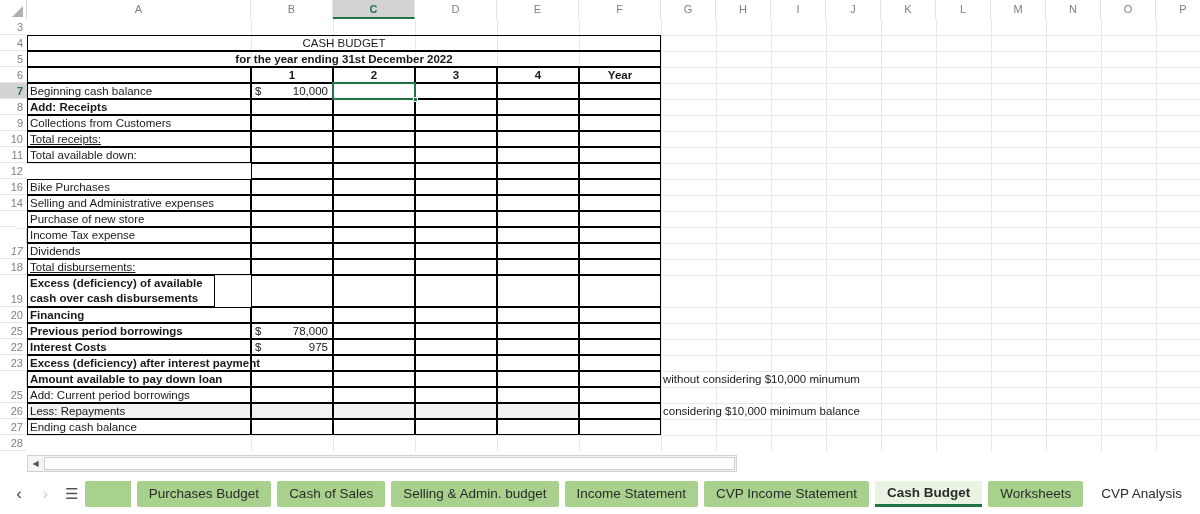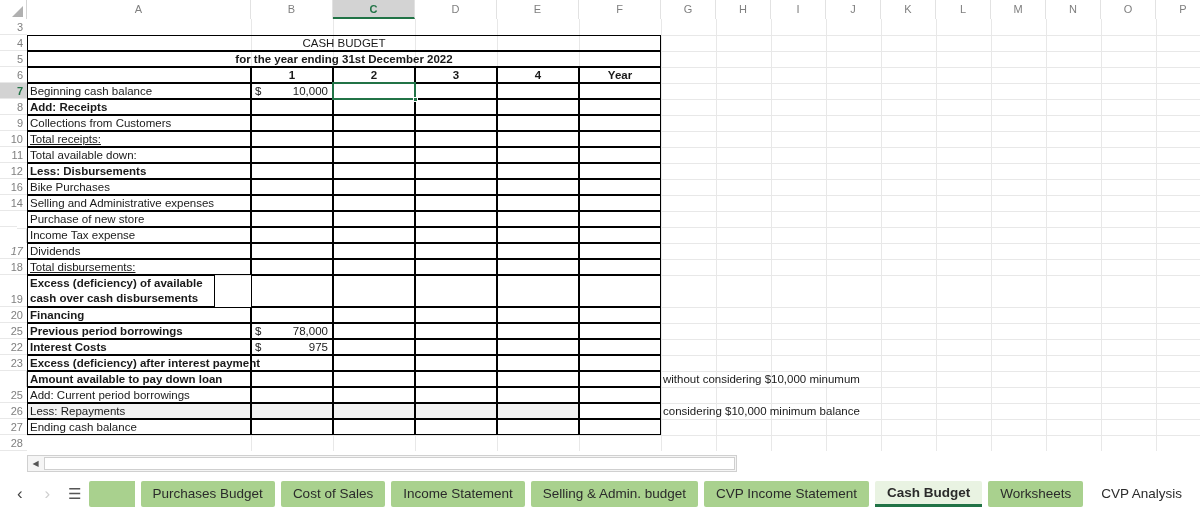--- a/index.html
+++ b/index.html
@@ -323,21 +323,20 @@
       <div class="cell tb" style="left: 306px; top: 112px; width: 82px; height: 16px;"></div>
       <div class="cell tb" style="left: 388px; top: 112px; width: 82px; height: 16px;"></div>
       <div class="cell tb" style="left: 470px; top: 112px; width: 82px; height: 16px;"></div>
       <div class="cell tb" style="left: 552px; top: 112px; width: 82px; height: 16px;"></div>
       <div class="cell tb" style="left: 0px; top: 128px; width: 224px; height: 16px;">Total available down:</div>
       <div class="cell tb" style="left: 224px; top: 128px; width: 82px; height: 16px;"></div>
       <div class="cell tb" style="left: 306px; top: 128px; width: 82px; height: 16px;"></div>
       <div class="cell tb" style="left: 388px; top: 128px; width: 82px; height: 16px;"></div>
       <div class="cell tb" style="left: 470px; top: 128px; width: 82px; height: 16px;"></div>
       <div class="cell tb" style="left: 552px; top: 128px; width: 82px; height: 16px;"></div>
-      <div class="cell tb b" style="left: 0px; top: 144px; width: 224px; height: 16px;">Less: Disbursements</div>
       <div class="cell tb" style="left: 224px; top: 144px; width: 82px; height: 16px;"></div>
       <div class="cell tb" style="left: 306px; top: 144px; width: 82px; height: 16px;"></div>
       <div class="cell tb" style="left: 388px; top: 144px; width: 82px; height: 16px;"></div>
       <div class="cell tb" style="left: 470px; top: 144px; width: 82px; height: 16px;"></div>
       <div class="cell tb" style="left: 552px; top: 144px; width: 82px; height: 16px;"></div>
       <div class="cell tb" style="left: 0px; top: 160px; width: 224px; height: 16px;">Bike Purchases</div>
       <div class="cell tb" style="left: 224px; top: 160px; width: 82px; height: 16px;"></div>
       <div class="cell tb" style="left: 306px; top: 160px; width: 82px; height: 16px;"></div>
       <div class="cell tb" style="left: 388px; top: 160px; width: 82px; height: 16px;"></div>
       <div class="cell tb" style="left: 470px; top: 160px; width: 82px; height: 16px;"></div>
@@ -451,23 +450,23 @@
 
   <div id="tabbar">
     <div class="navbtn">‹</div>
     <div class="navbtn dis">›</div>
     <div class="navbtn ham">☰</div>
     <div id="tabs-host" style="display:flex; align-items:center;">
         <div id="tabclip">
           <div class="tab">get</div>
         </div>
         <div class="tab">Purchases Budget</div>
-        <div class="tab">Cost of Sales</div>
+        <div class="tab">Cash of Sales</div>
+        <div class="tab">Selling &amp; Admin. budget</div>
         <div class="tab">Income Statement</div>
-        <div class="tab">Selling &amp; Admin. budget</div>
         <div class="tab">CVP Income Statement</div>
         <div class="tab active">Cash Budget</div>
         <div class="tab">Worksheets</div>
         <div class="tab plain">CVP Analysis</div>
       </div>
   </div>
 
 </div>
 
 </body></html>

